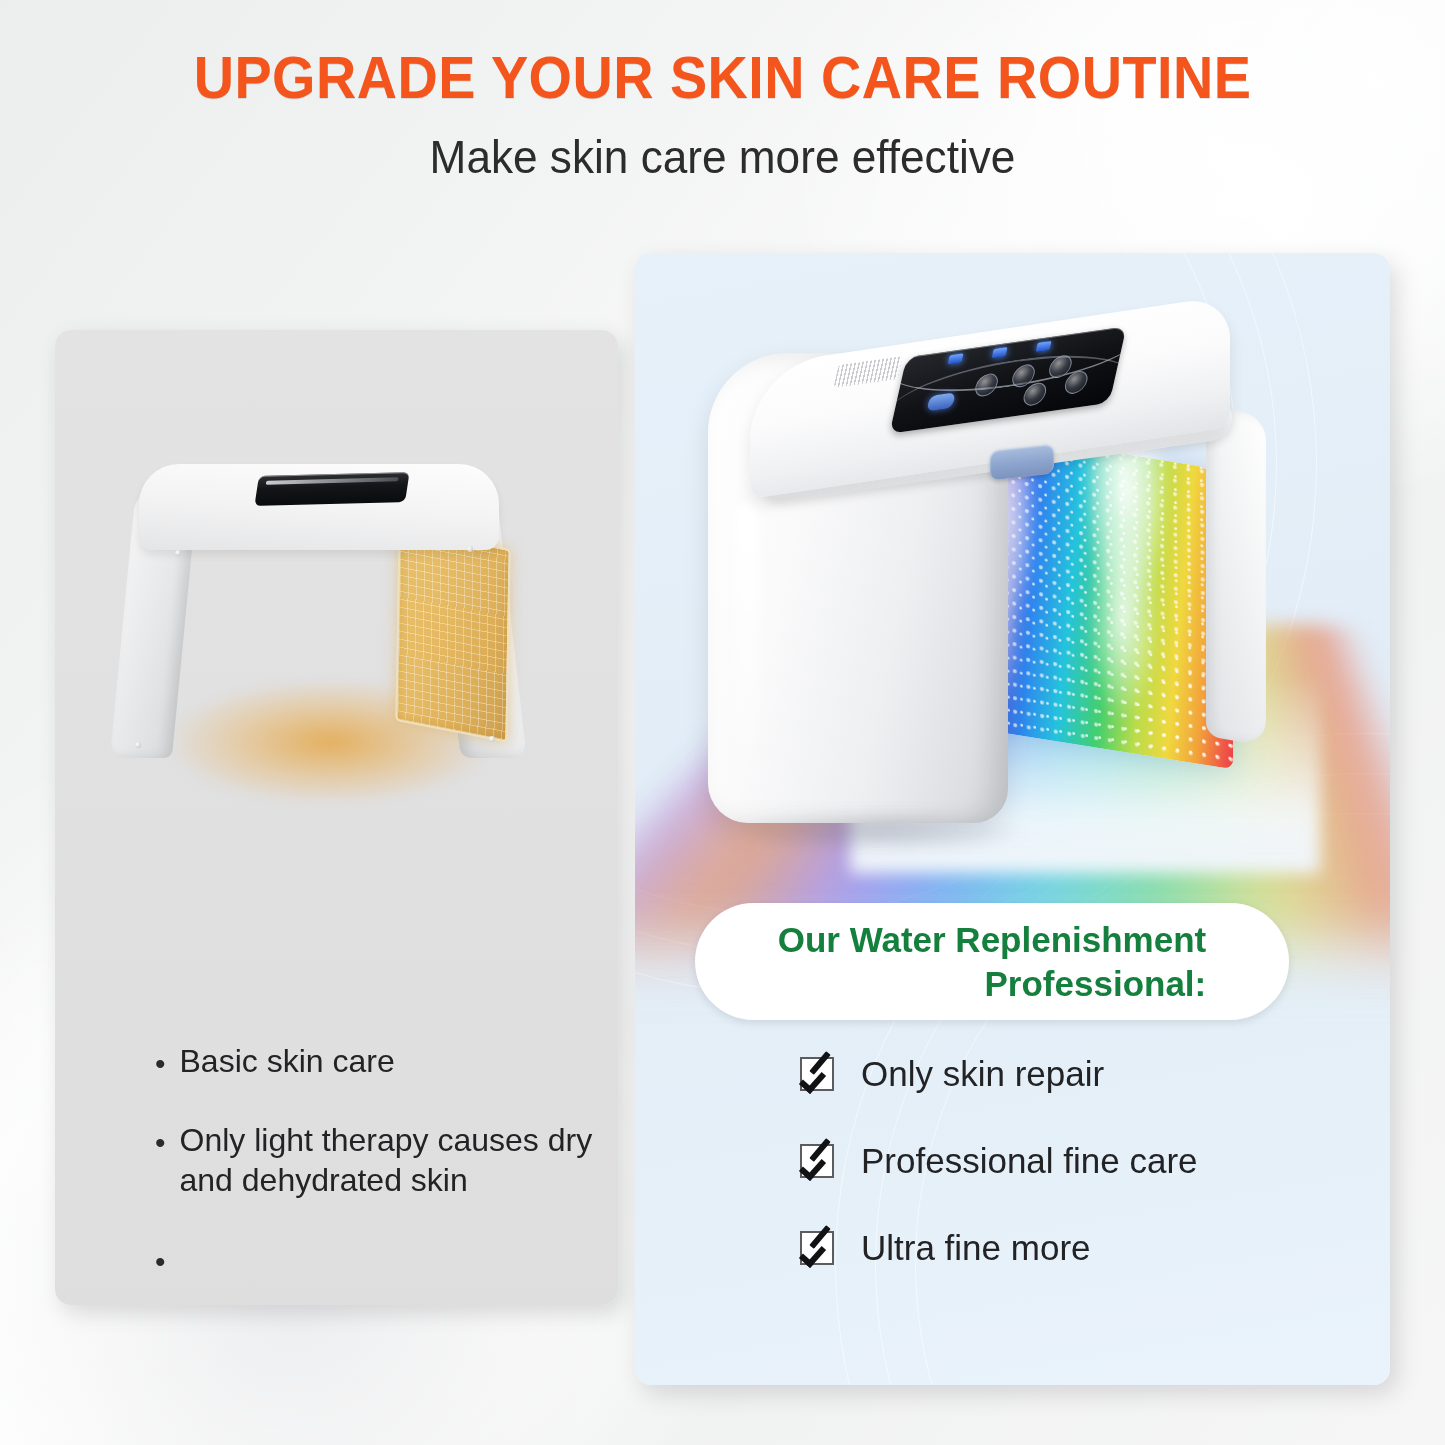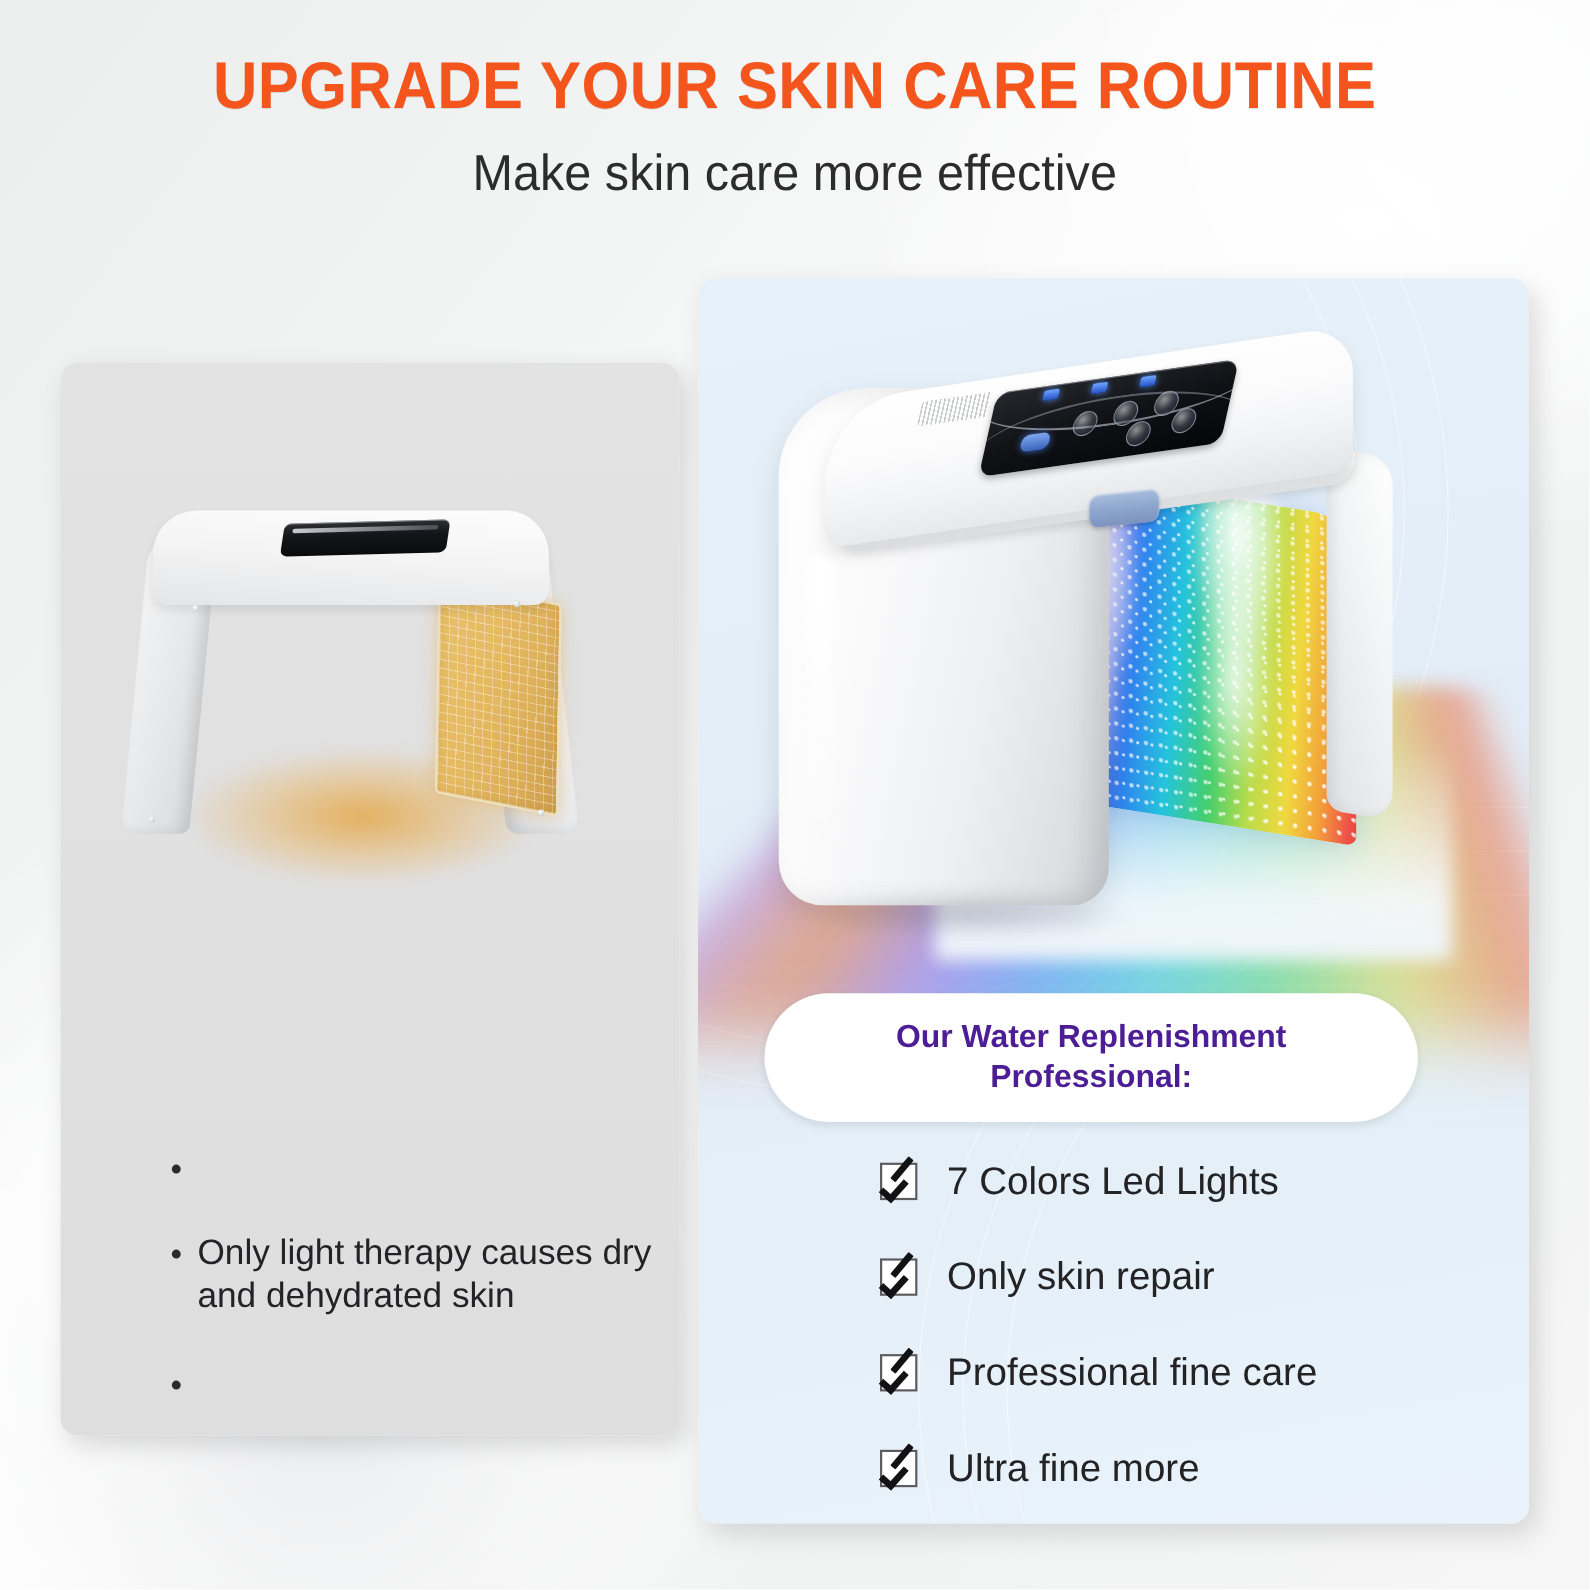--- a/index.html
+++ b/index.html
@@ -213,21 +213,21 @@
 
   
   .pill{
     position:absolute;background:#ffffff;border-radius:999px;
     display:flex;align-items:center;justify-content:center;text-align:center;
     box-shadow:0 3px 9px rgba(0,0,0,.10);
   }
   .pill-left{left:43px;top:603px;width:480px;height:73px;}
   .pill-left span{color:#1d1d1f;font-size:37px;letter-spacing:.2px;white-space:nowrap;}
   .pill-right{left:60px;top:650px;width:594px;height:117px;border-radius:60px;}
-  .pill-right span{color:#4c1d95;font-weight:bold;font-size:29px;line-height:1.24;}
+  .pill-right span{color:#15803d;font-weight:bold;font-size:35px;line-height:1.24;text-align:right;}
 
   
   .bullets{position:absolute;left:100px;top:712px;width:450px;}
   .b-item{display:flex;align-items:flex-start;margin-bottom:40px;}
   .b-dot{color:#2b2b2d;font-size:30px;line-height:1;margin-right:14px;padding-top:7px;}
   .b-text{color:#232325;font-size:32px;line-height:1.23;}
 
   .checks{position:absolute;left:165px;top:800px;width:560px;}
   .c-item{display:flex;align-items:center;margin-bottom:45px;}
   .c-box{
@@ -272,20 +272,21 @@
       <div class="pl-screw" style="left:60px;top:108px;"></div>
       <div class="pl-screw" style="left:352px;top:104px;"></div>
       <div class="pl-screw" style="left:20px;top:300px;"></div>
       <div class="pl-screw" style="left:374px;top:294px;"></div>
     </div>
 
 
     <div class="bullets">
       <div class="b-item">
         <span class="b-dot">•</span>
+        <span class="b-text">Basic skin care</span>
       </div>
       <div class="b-item">
         <span class="b-dot">•</span>
         <span class="b-text">Only light therapy causes dry and dehydrated skin</span>
       </div>
       <div class="b-item">
         <span class="b-dot">•</span>
       </div>
     </div>
   </div>
@@ -337,24 +338,20 @@
       <div class="pr-shadow"></div>
     </div>
 
     <div class="pill pill-right">
       <span><span>Our Water Replenishment</span><br><span>Professional:</span></span>
     </div>
 
     <div class="checks">
       <div class="c-item">
         <span class="c-box"></span>
-        <span class="c-text">7 Colors Led Lights</span>
-      </div>
-      <div class="c-item">
-        <span class="c-box"></span>
         <span class="c-text">Only skin repair</span>
       </div>
       <div class="c-item">
         <span class="c-box"></span>
         <span class="c-text">Professional fine care</span>
       </div>
       <div class="c-item">
         <span class="c-box"></span>
         <span class="c-text">Ultra fine more</span>
       </div>

